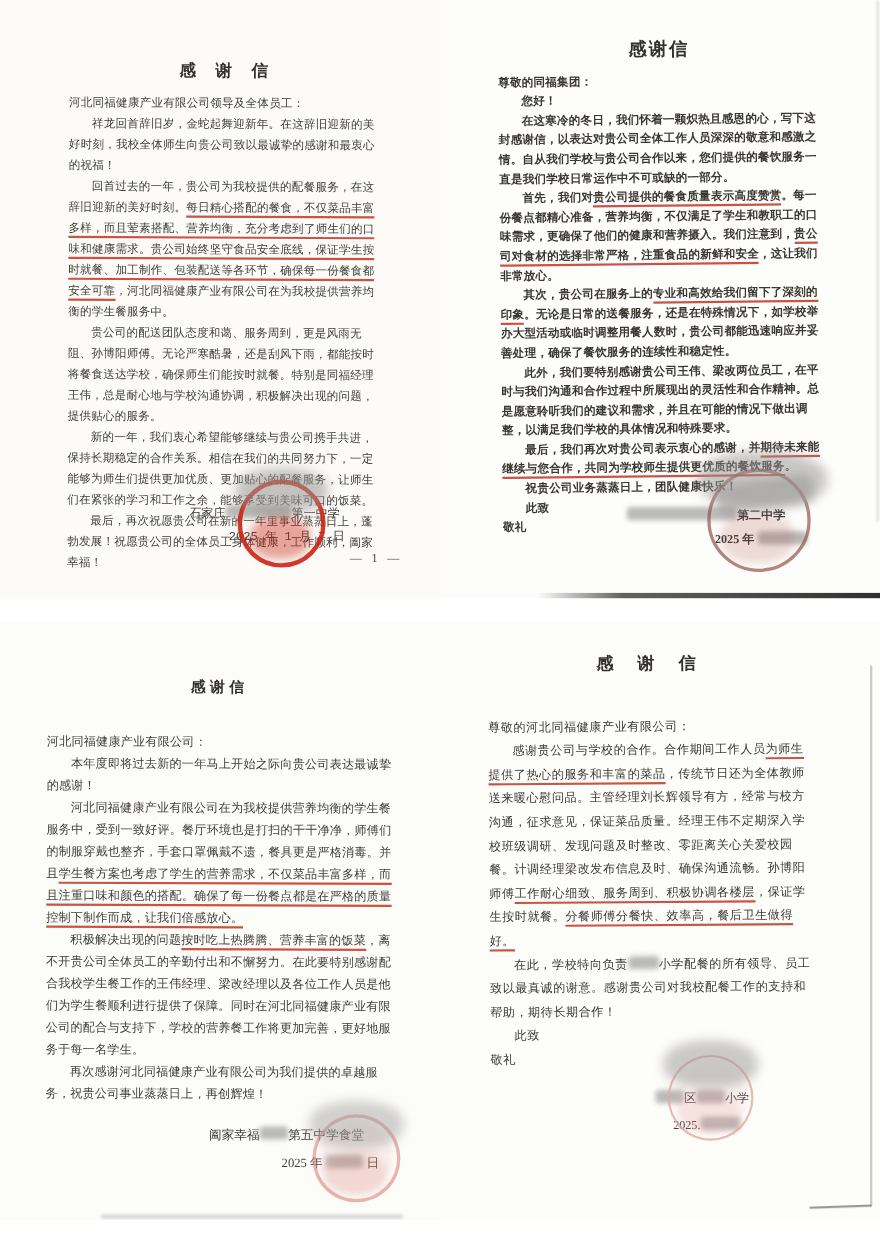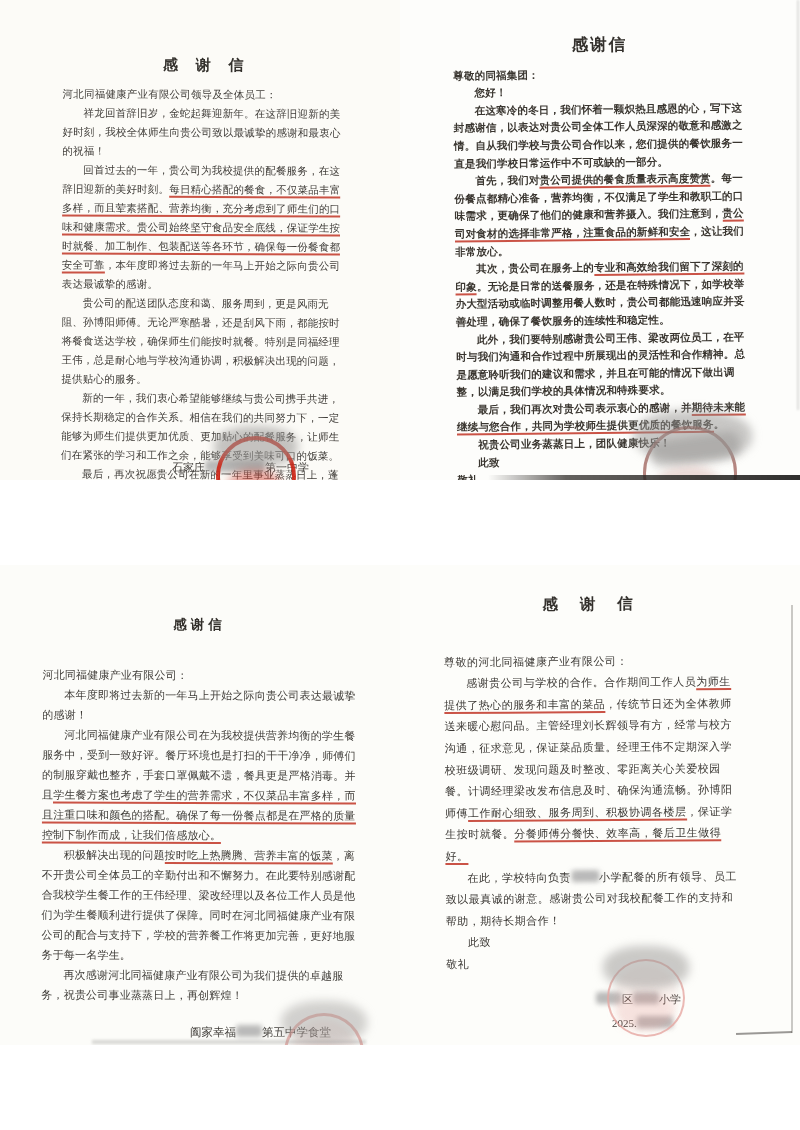--- a/index.html
+++ b/index.html
@@ -1,18 +1,18 @@
 <!DOCTYPE html>
 <html><head>
 <meta charset="utf-8">
 <style>
   html,body{margin:0;padding:0;background:#ffffff;}
   #canvas{position:relative;width:800px;height:1130px;background:#fff;overflow:hidden;
           font-family:"Liberation Serif","DejaVu Serif",serif;color:#3f3c38;}
-  .panel{position:absolute;width:400px;height:480px;overflow:hidden;box-sizing:border-box;}
+  .panel{position:absolute;width:400px;height:544px;overflow:hidden;box-sizing:border-box;}
   .panel1{left:0;top:0;background:#fcfbf7;}
   .panel2{left:400px;top:0;background:#fdfdfb;}
   .panel3{left:0;top:565px;background:#fcfcf9;}
   .panel4{left:400px;top:565px;background:#fdfdfa;}
   .sheet{position:absolute;inset:0;box-sizing:border-box;}
   .panel1 .sheet{transform:rotate(.25deg);padding:56px 50px 0 62px;}
   .panel2 .sheet{transform:rotate(-.6deg);padding:36px 52px 0 55px;}
   .panel3 .sheet{transform:rotate(.2deg);padding:50px 44px 0 42px;}
   .panel4 .sheet{transform:rotate(-.4deg);padding:28px 58px 0 45px;}
   .title{text-align:center;font-weight:bold;color:#33302c;margin:0;}
@@ -75,21 +75,21 @@
 <body>
 
 <div id="canvas">
 
   <section class="panel panel1">
     <div class="sheet letter-text">
       <h1 class="title">感 谢 信</h1>
       <p class="salutation">河北同福健康产业有限公司领导及全体员工：</p>
       <div class="body">
           <p class="para"><span class="seg">祥龙回首辞旧岁，金蛇起舞迎新年。在这辞旧迎新的美好时刻，我校全体师生向贵公司致以最诚挚的感谢和最衷心的祝福！</span></p>
-          <p class="para"><span class="seg">回首过去的一年，贵公司为我校提供的配餐服务，在这辞旧迎新的美好时刻。</span><span class="seg u">每日精心搭配的餐食，不仅菜品丰富多样，而且荤素搭配、营养均衡，充分考虑到了师生们的口味和健康需求。贵公司始终坚守食品安全底线，保证学生按时就餐、加工制作、包装配送等各环节，确保每一份餐食都安全可靠</span><span class="seg">，本年度即将过去新的一年马上开始之际向贵公司表达最诚挚的感谢。</span></p>
+          <p class="para"><span class="seg">回首过去的一年，贵公司为我校提供的配餐服务，在这辞旧迎新的美好时刻。</span><span class="seg u">每日精心搭配的餐食，不仅菜品丰富多样，而且荤素搭配、营养均衡，充分考虑到了师生们的口味和健康需求。贵公司始终坚守食品安全底线，保证学生按时就餐、加工制作、包装配送等各环节，确保每一份餐食都安全可靠</span><span class="seg">，河北同福健康产业有限公司在为我校提供营养均衡的学生餐服务中。</span></p>
           <p class="para"><span class="seg">贵公司的配送团队态度和蔼、服务周到，更是风雨无阻、孙博阳师傅。无论严寒酷暑，还是刮风下雨，都能按时将餐食送达学校，确保师生们能按时就餐。特别是同福经理王伟，总是耐心地与学校沟通协调，积极解决出现的问题，提供贴心的服务。</span></p>
           <p class="para"><span class="seg">新的一年，我们衷心希望能够继续与贵公司携手共进，保持长期稳定的合作关系。相信在我们的共同努力下，一定能够为师生们提供更加优质、更加贴心的配餐服务，让师生们在紧张的学习和工作之余，能够享受到美味可口的饭菜。</span></p>
           <p class="para"><span class="seg">最后，再次祝愿贵公司在新的一年里事业蒸蒸日上，蓬勃发展！祝愿贵公司的全体员工身体健康，工作顺利，阖家幸福！</span></p>
         </div>
     </div>
     <div class="sig sig1">
       <div class="sig-line"><span class="seg">石家庄</span><span class="redact" style="width: 60px;"></span><span class="seg">第一中学</span></div>
       <div class="sig-line date"><span class="seg">2025 年 1 月 7 日</span></div>
     </div>
     <div class="pagenum">— 1 —</div>
@@ -107,20 +107,24 @@
           <p class="para"><span class="seg">您好！</span></p>
           <p class="para"><span class="seg">在这寒冷的冬日，我们怀着一颗炽热且感恩的心，写下这封感谢信，以表达对贵公司全体工作人员深深的敬意和感激之情。自从我们学校与贵公司合作以来，您们提供的餐饮服务一直是我们学校日常运作中不可或缺的一部分。</span></p>
           <p class="para"><span class="seg">首先，我们对</span><span class="seg u">贵公司提供的餐食质量表示高度赞赏</span><span class="seg">。每一份餐点都精心准备，营养均衡，不仅满足了学生和教职工的口味需求，更确保了他们的健康和营养摄入。我们注意到，</span><span class="seg u">贵公司对食材的选择非常严格，注重食品的新鲜和安全</span><span class="seg">，这让我们非常放心。</span></p>
           <p class="para"><span class="seg">其次，贵公司在服务上的</span><span class="seg u">专业和高效给我们留下了深刻的印象</span><span class="seg">。无论是日常的送餐服务，还是在特殊情况下，如学校举办大型活动或临时调整用餐人数时，贵公司都能迅速响应并妥善处理，确保了餐饮服务的连续性和稳定性。</span></p>
           <p class="para"><span class="seg">此外，我们要特别感谢贵公司王伟、梁改两位员工，在平时与我们沟通和合作过程中所展现出的灵活性和合作精神。总是愿意聆听我们的建议和需求，并且在可能的情况下做出调整，以满足我们学校的具体情况和特殊要求。</span></p>
           <p class="para"><span class="seg">最后，我们再次对贵公司表示衷心的感谢，并</span><span class="seg u">期待未来能继续与您合作，共同为学校师生提供更优质的餐饮服务</span><span class="seg">。</span></p>
           <p class="para"><span class="seg">祝贵公司业务蒸蒸日上，团队健康快乐！</span></p>
           <p class="para"><span class="seg">此致</span></p>
           <p class="para noindent"><span class="seg">敬礼</span></p>
         </div>
+    </div>
+    <div class="sig sig2">
+      <div class="sig-line"><span class="redact" style="width: 100px;"></span><span class="seg">第二中学</span></div>
+      <div class="sig-line date"><span class="seg">2025 年 </span><span class="redact" style="width: 45px;"></span></div>
     </div>
     <div class="stamp stamp2">
       <div class="g"></div>
       <div class="r"></div>
     </div>
     <div class="scrib scrib2a"></div>
     <div class="edge edge-b2"></div>
     <div class="edge edge-r2"></div>
   </section>
 

